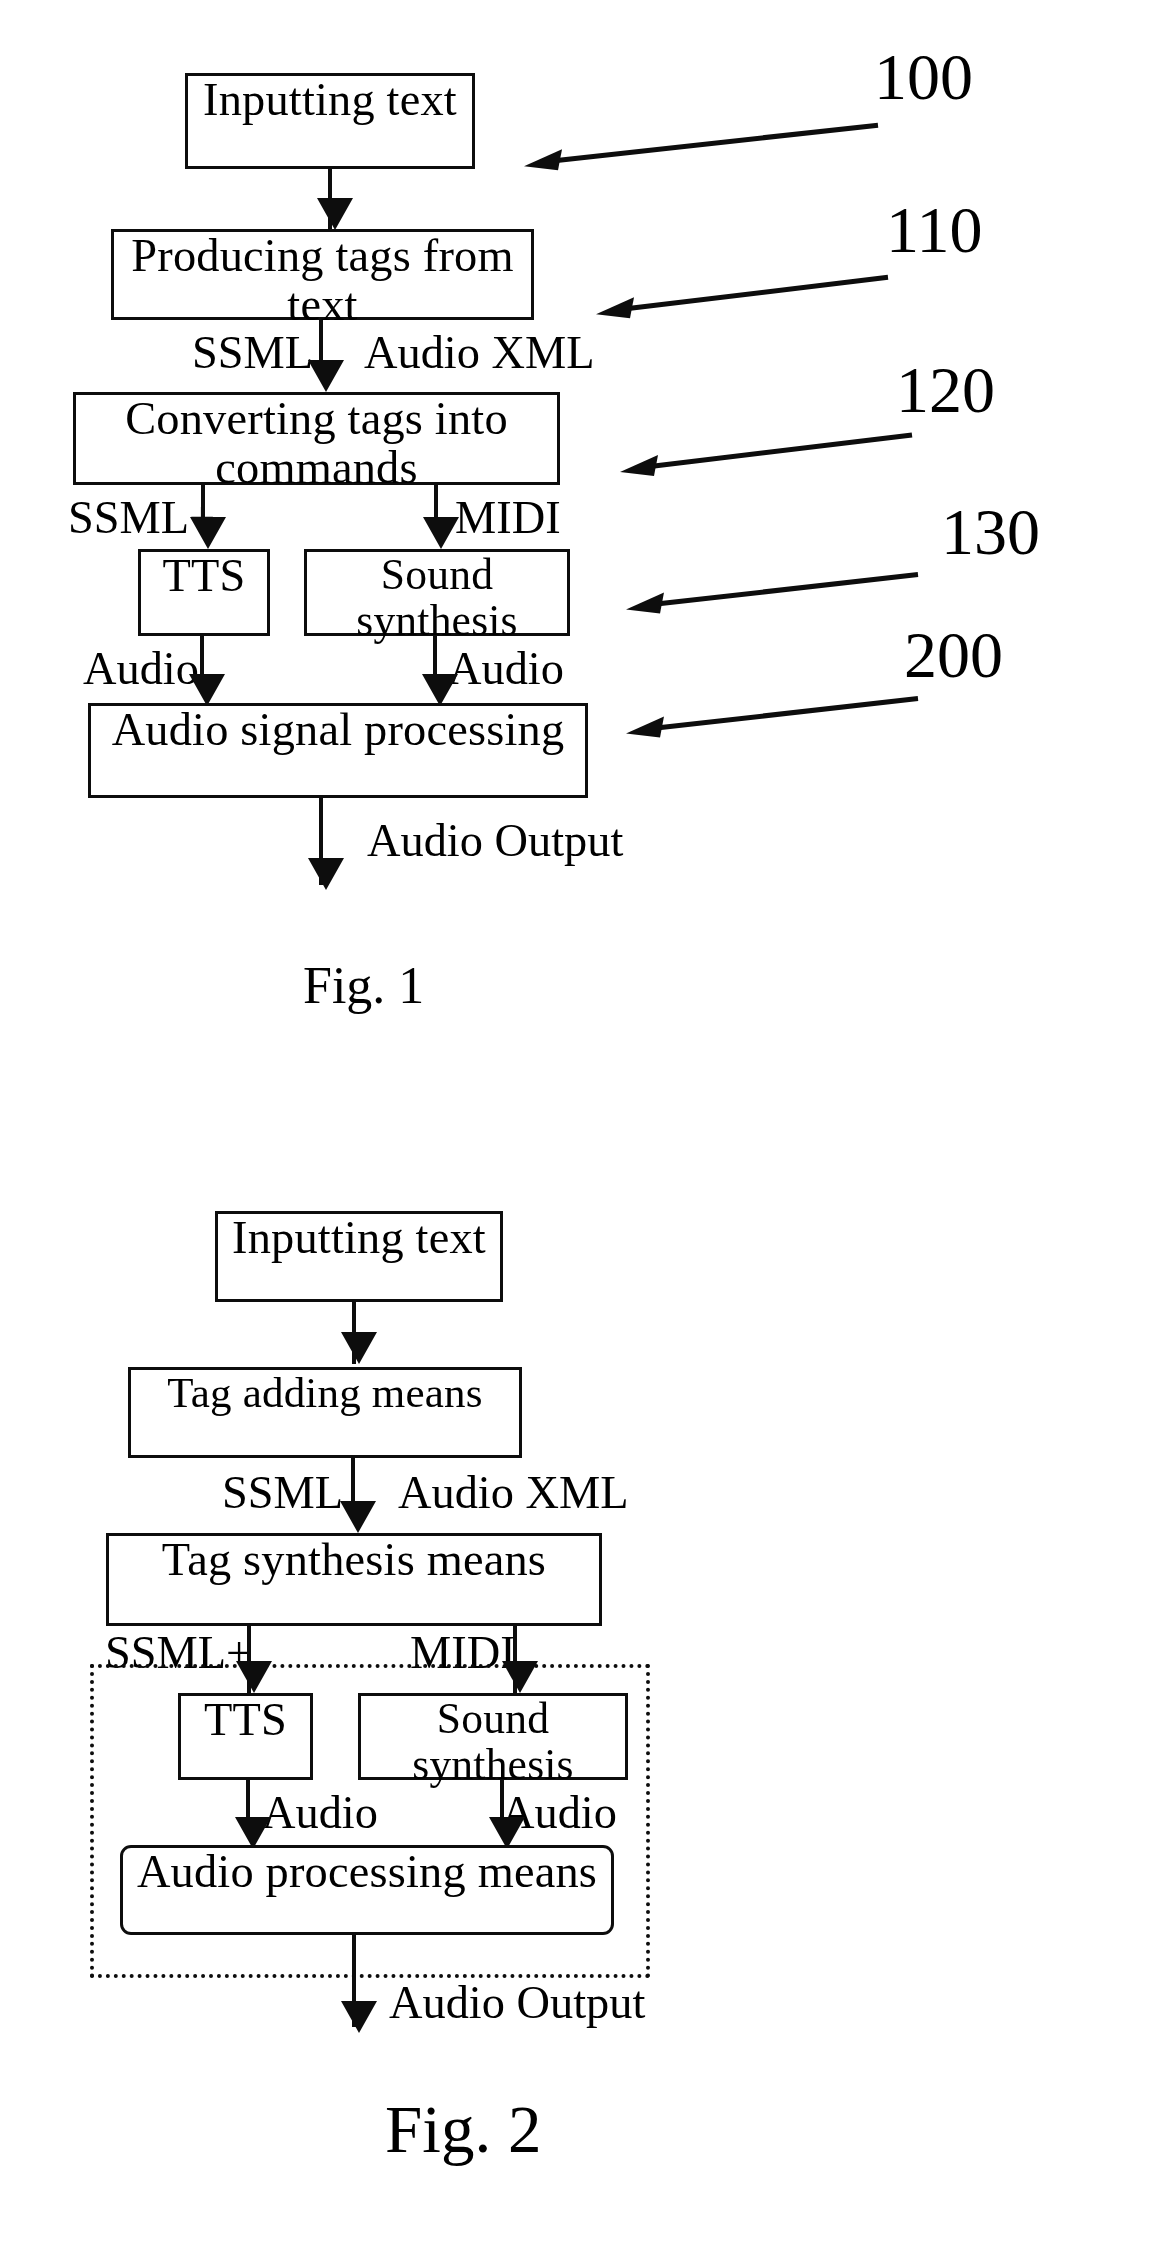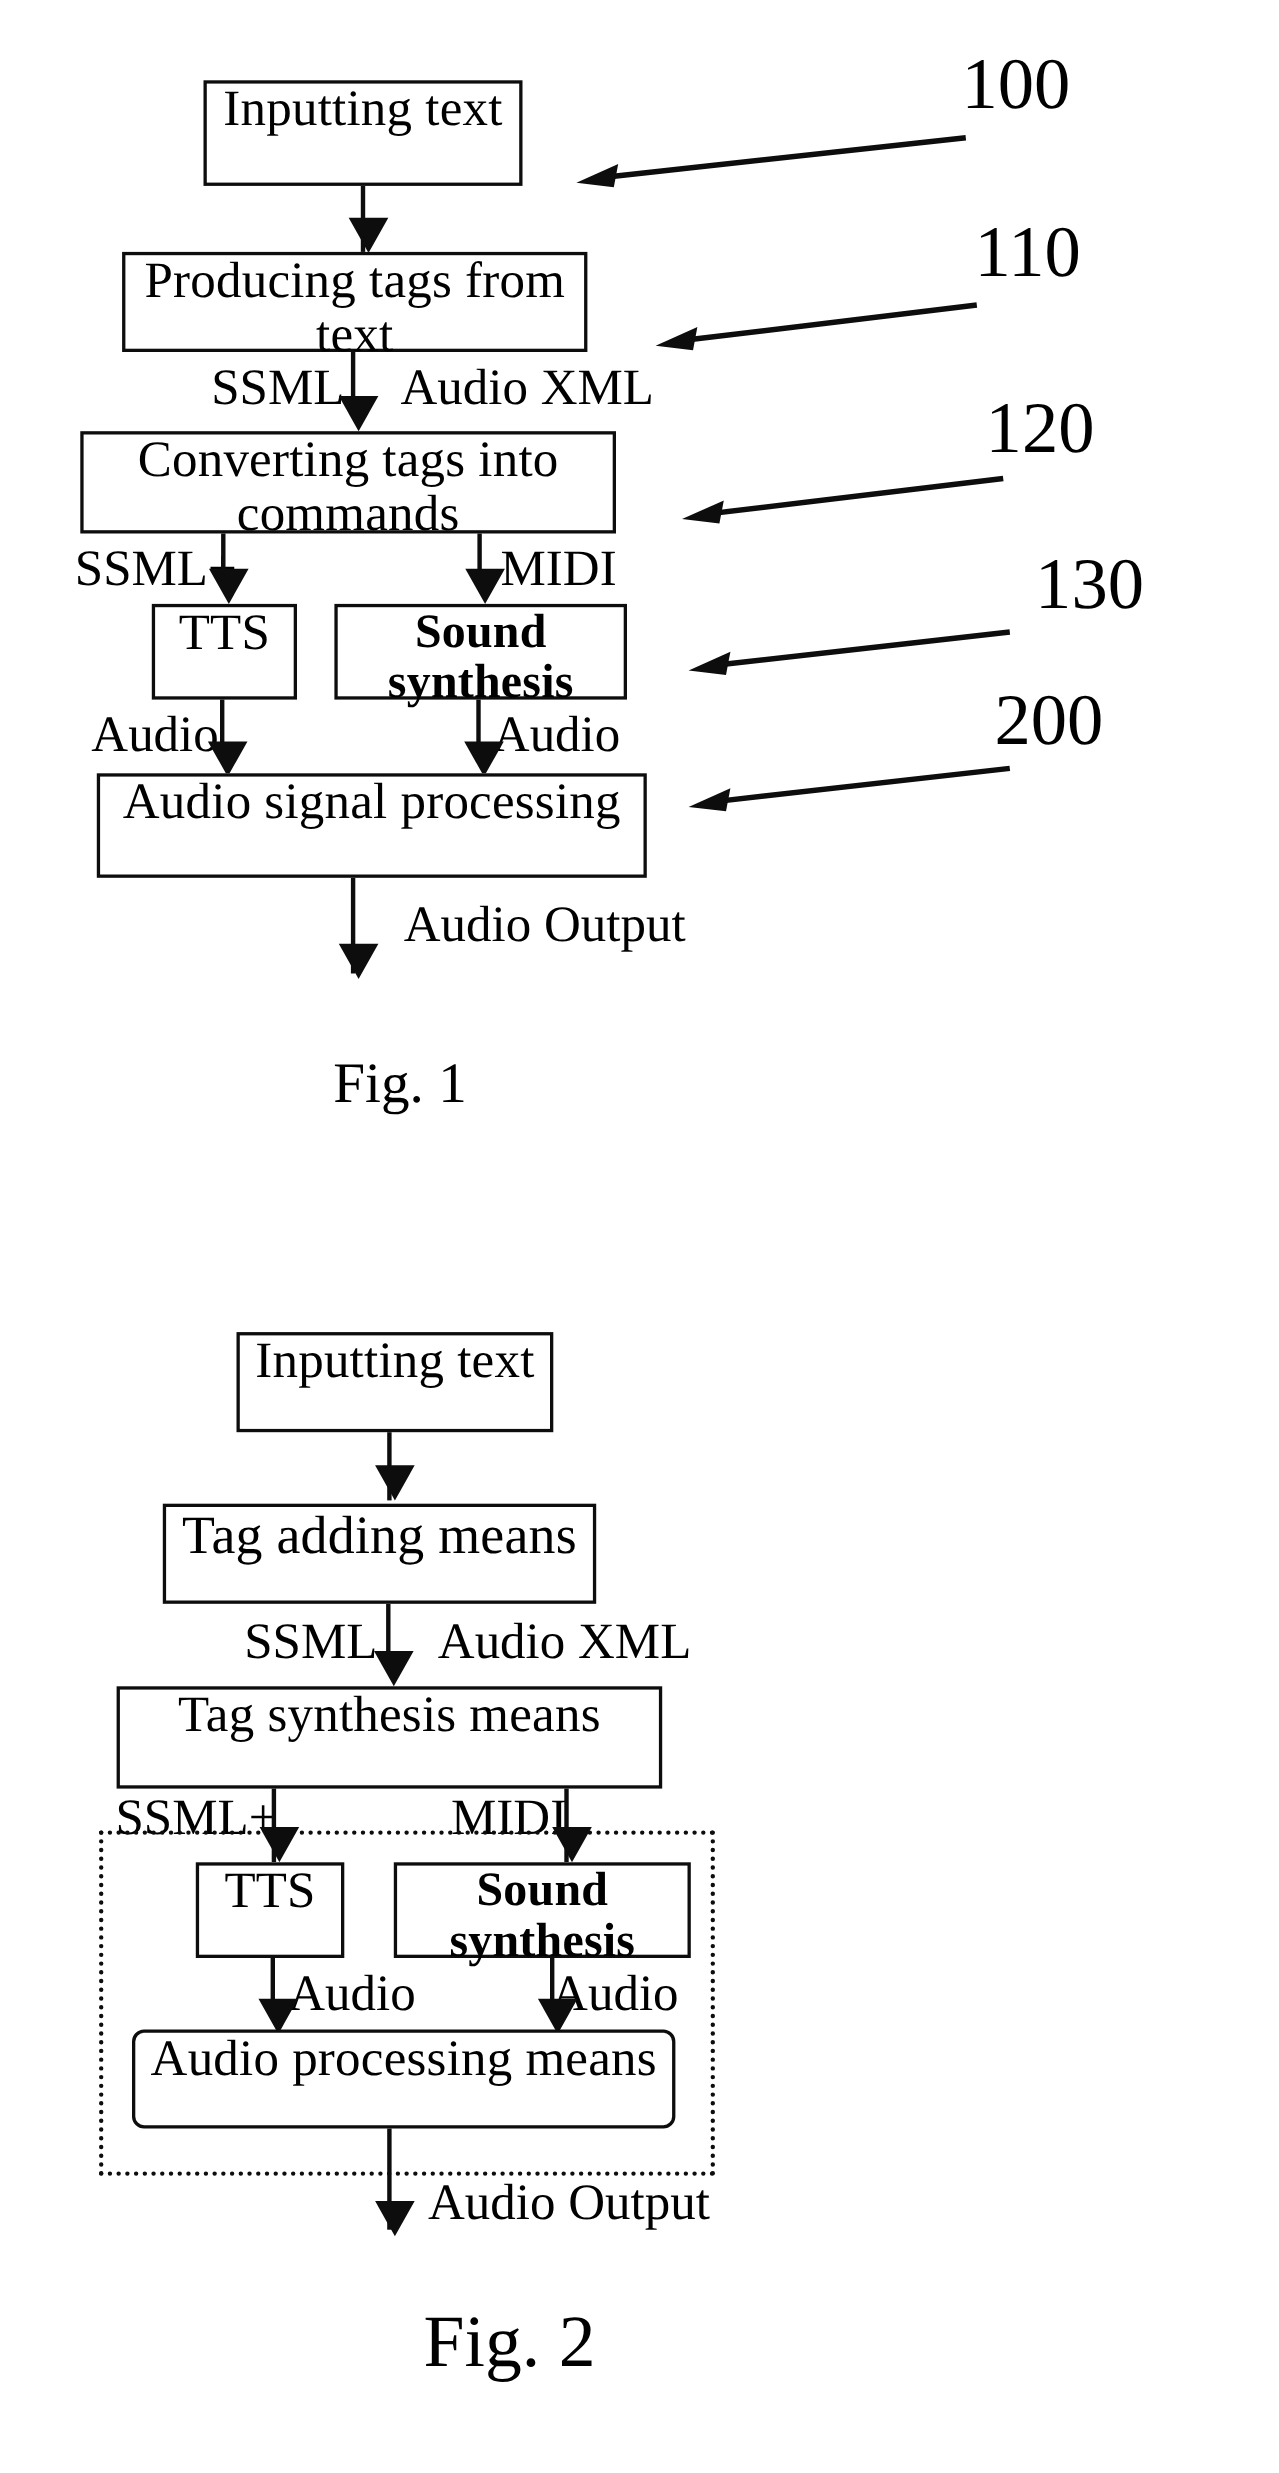--- a/index.html
+++ b/index.html
@@ -27,21 +27,21 @@
     border: 3px solid #0d0d0d;
     background: #ffffff;
     display: flex;
     align-items: flex-start;
     justify-content: center;
     text-align: center;
     line-height: 1.05;
     letter-spacing: 0.2px;
   }
   .fbox .lbl { display: block; }
-  .bold-box .lbl { font-weight: bold; }
+  .bold-box .lbl { font-weight: normal; }
 
   
   .ftext {
     position: absolute;
     white-space: nowrap;
     line-height: 1;
   }
   .refnum {
     position: absolute;
     white-space: nowrap;
@@ -193,21 +193,21 @@
 
   <div>
 
     <div class="fbox" style="left: 215px; top: 1211.11px; width: 288px; height: 91.325px; font-size: 46.365px;">
       <span class="lbl">Inputting text</span>
     </div>
 
     <div class="vline" style="left: 352px; top: 1302.43px; height: 61.82px;"></div>
     <div class="arrowdown" style="left: 341px; top: 1331.94px; border-top-width: 32.315px; border-left-width: 18.265px; border-right-width: 18.265px;"></div>
 
-    <div class="fbox" style="left: 148px; top: 1367.07px; width: 394px; height: 91.325px; font-size: 49px;">
+    <div class="fbox" style="left: 128px; top: 1367.07px; width: 394px; height: 91.325px; font-size: 43px;">
       <span class="lbl">Tag adding means</span>
     </div>
 
     <div class="ftext" style="left: 222px; top: 1469.63px; font-size: 46.365px;">SSML</div>
     <div class="ftext" style="left: 398px; top: 1469.63px; font-size: 46.365px;">Audio XML</div>
 
     <div class="vline" style="left: 351px; top: 1458.39px; height: 59.01px;"></div>
     <div class="arrowdown" style="left: 340px; top: 1500.54px; border-top-width: 32.315px; border-left-width: 18.265px; border-right-width: 18.265px;"></div>
 
     <div class="fbox" style="left: 106px; top: 1532.86px; width: 496px; height: 92.73px; font-size: 46.365px;">

